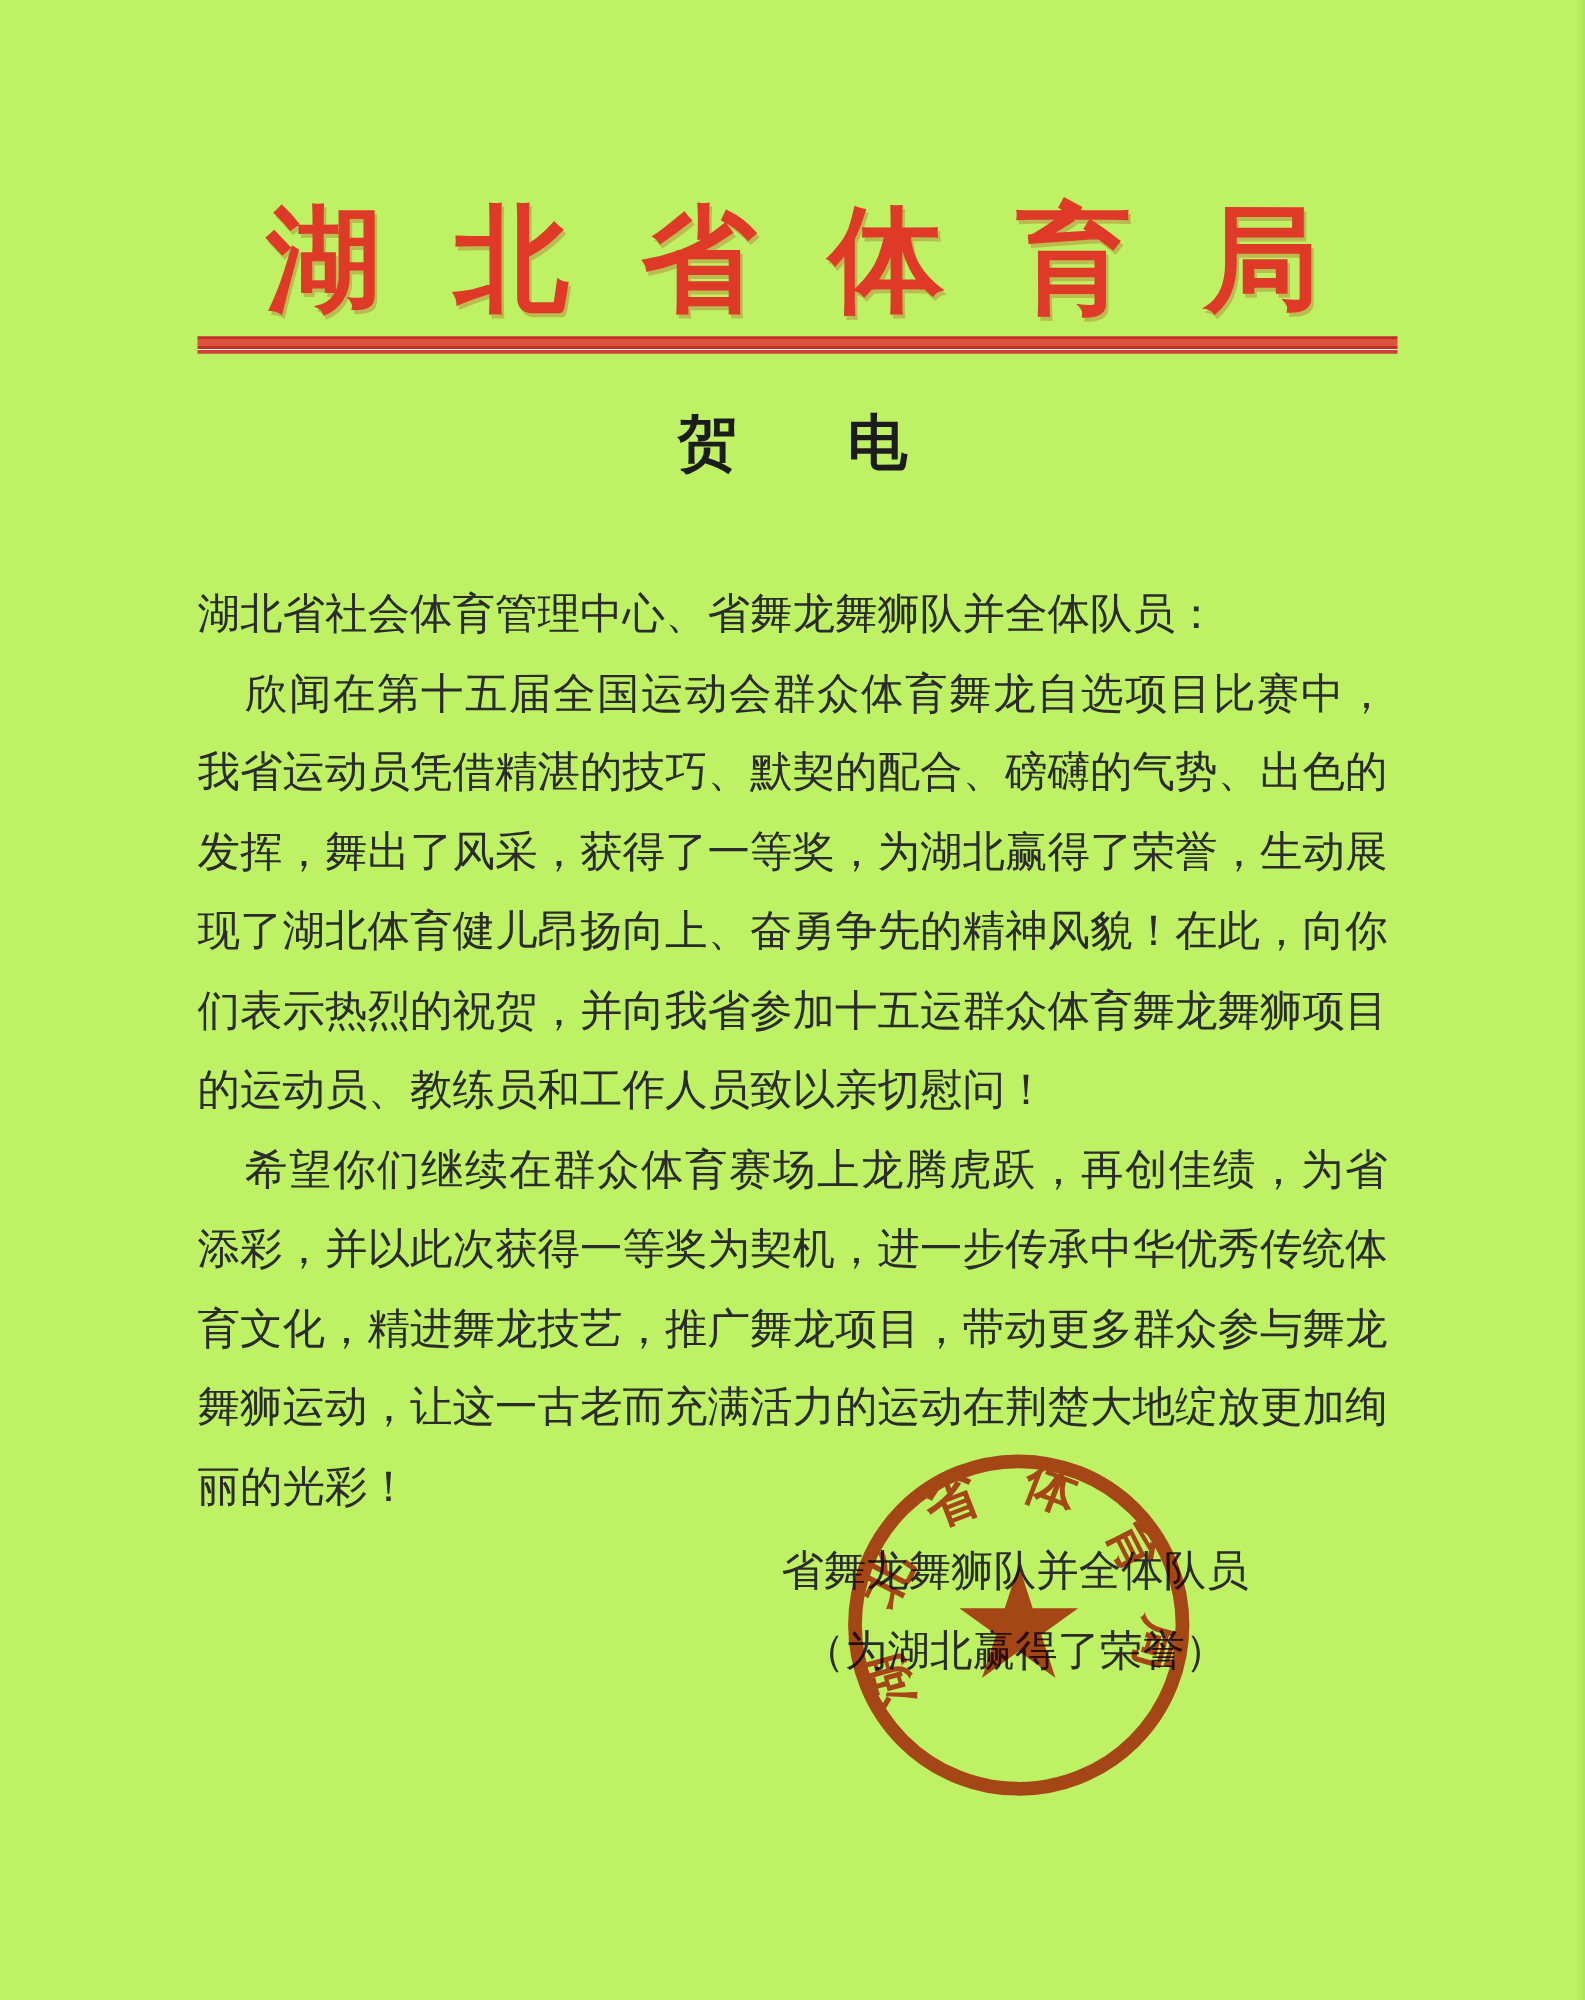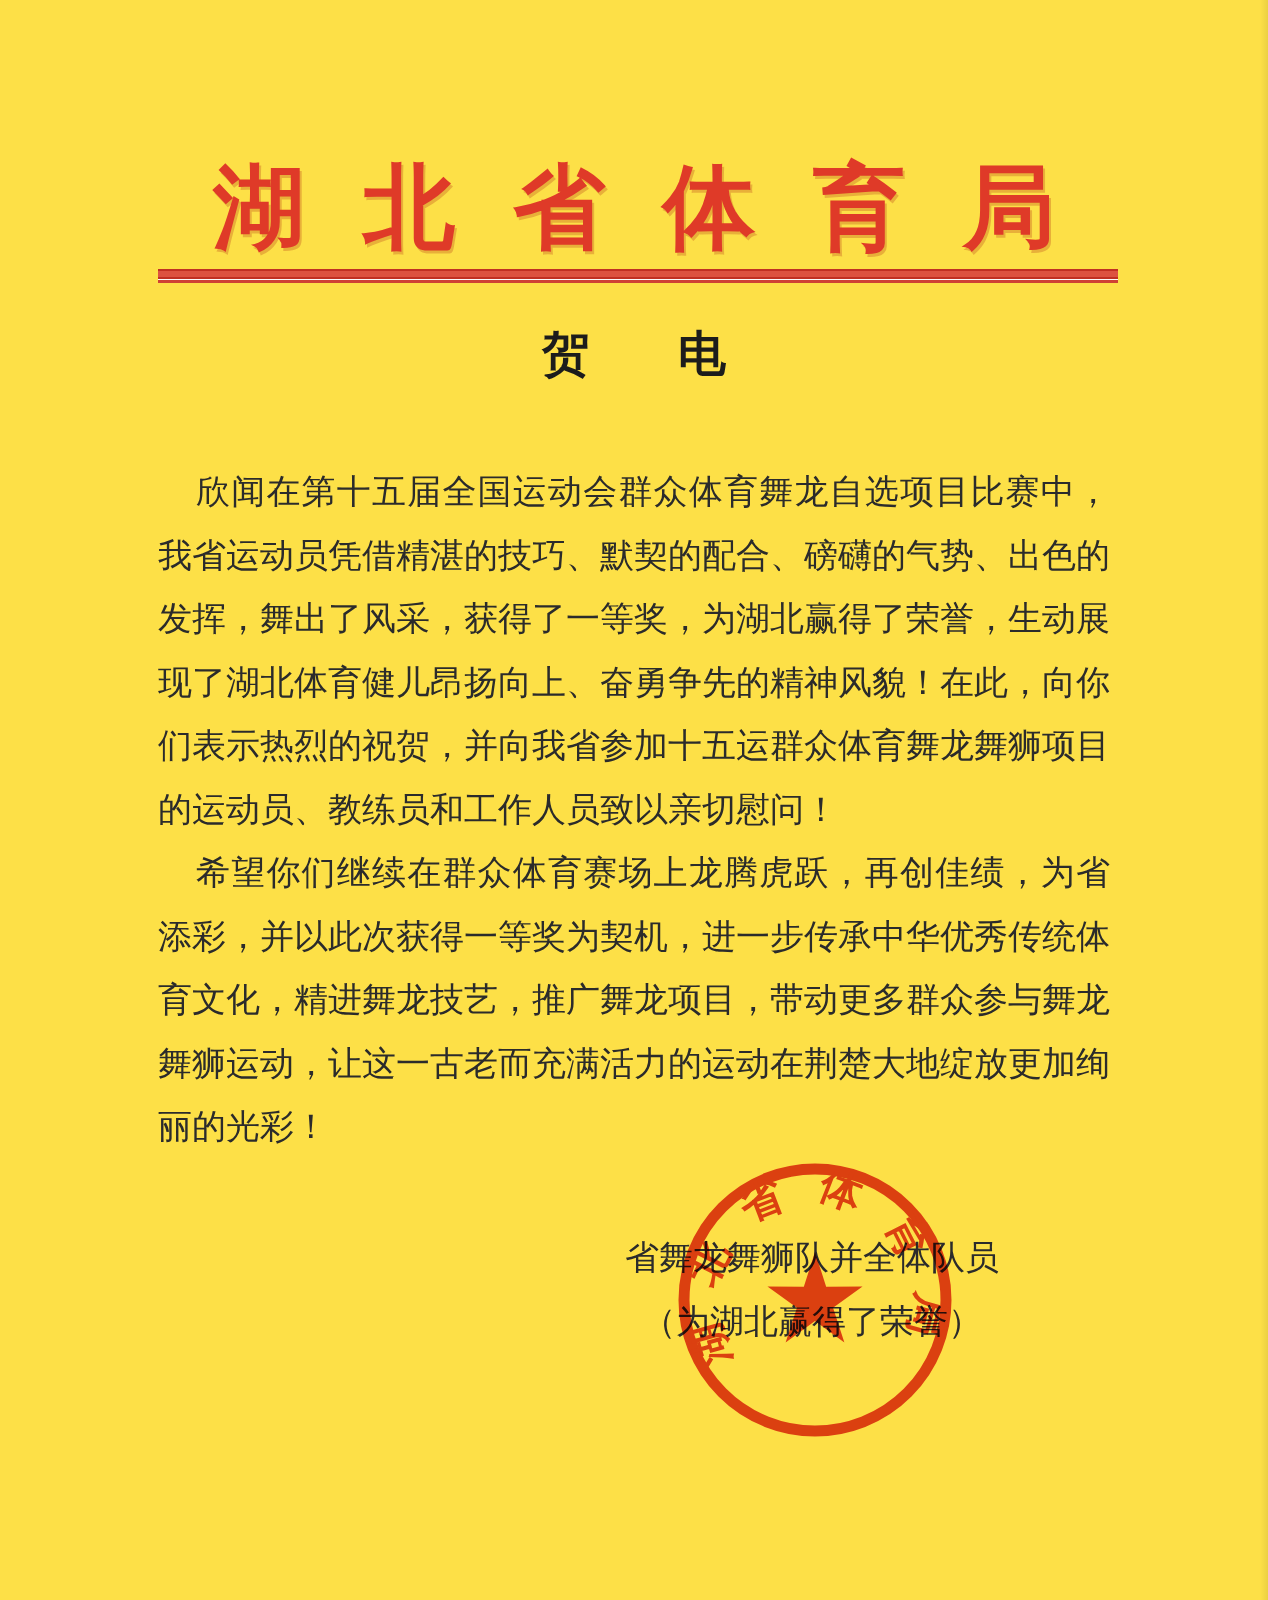--- a/index.html
+++ b/index.html
@@ -6,21 +6,21 @@
     --header-red:#df3a28;
     --seal-red:#d92f1d;
     --ink:#2b2b2b;
   }
   *{margin:0;padding:0;box-sizing:border-box;}
   html,body{background:#ffffff;}
   .page{
     position:relative;
     width:1268px;
     height:1600px;
-    background:#fde047;
+    background:#bef264;
     overflow:hidden;
     font-family:"Liberation Serif","DejaVu Serif",serif;
   }
   .edge-shade{
     position:absolute;right:0;top:0;width:8px;height:1600px;
     background:linear-gradient(to left, rgba(0,0,0,0.07), rgba(0,0,0,0));
   }
   .letterhead{
     position:absolute;
     left:0; top:146px; width:1268px;
@@ -90,20 +90,21 @@
 
 <div class="page">
 
   <div class="letterhead">湖北省体育局</div>
 
   <div class="rule"></div>
 
   <div class="doc-title">贺电</div>
 
   <div class="body-block">
+    <p>湖北省社会体育管理中心、省舞龙舞狮队并全体队员：</p>
     <p class="indent">欣闻在第十五届全国运动会群众体育舞龙自选项目比赛中，我省运动员凭借精湛的技巧、默契的配合、磅礴的气势、出色的发挥，舞出了风采，获得了一等奖，为湖北赢得了荣誉，生动展现了湖北体育健儿昂扬向上、奋勇争先的精神风貌！在此，向你们表示热烈的祝贺，并向我省参加十五运群众体育舞龙舞狮项目的运动员、教练员和工作人员致以亲切慰问！</p>
     <p class="indent">希望你们继续在群众体育赛场上龙腾虎跃，再创佳绩，为省添彩，并以此次获得一等奖为契机，进一步传承中华优秀传统体育文化，精进舞龙技艺，推广舞龙项目，带动更多群众参与舞龙舞狮运动，让这一古老而充满活力的运动在荆楚大地绽放更加绚丽的光彩！</p>
   </div>
 
   <div class="signature">
     <div>省舞龙舞狮队并全体队员</div>
     <div>（为湖北赢得了荣誉）</div>
   </div>
 
   <svg class="seal" viewBox="-150 -150 300 300">

